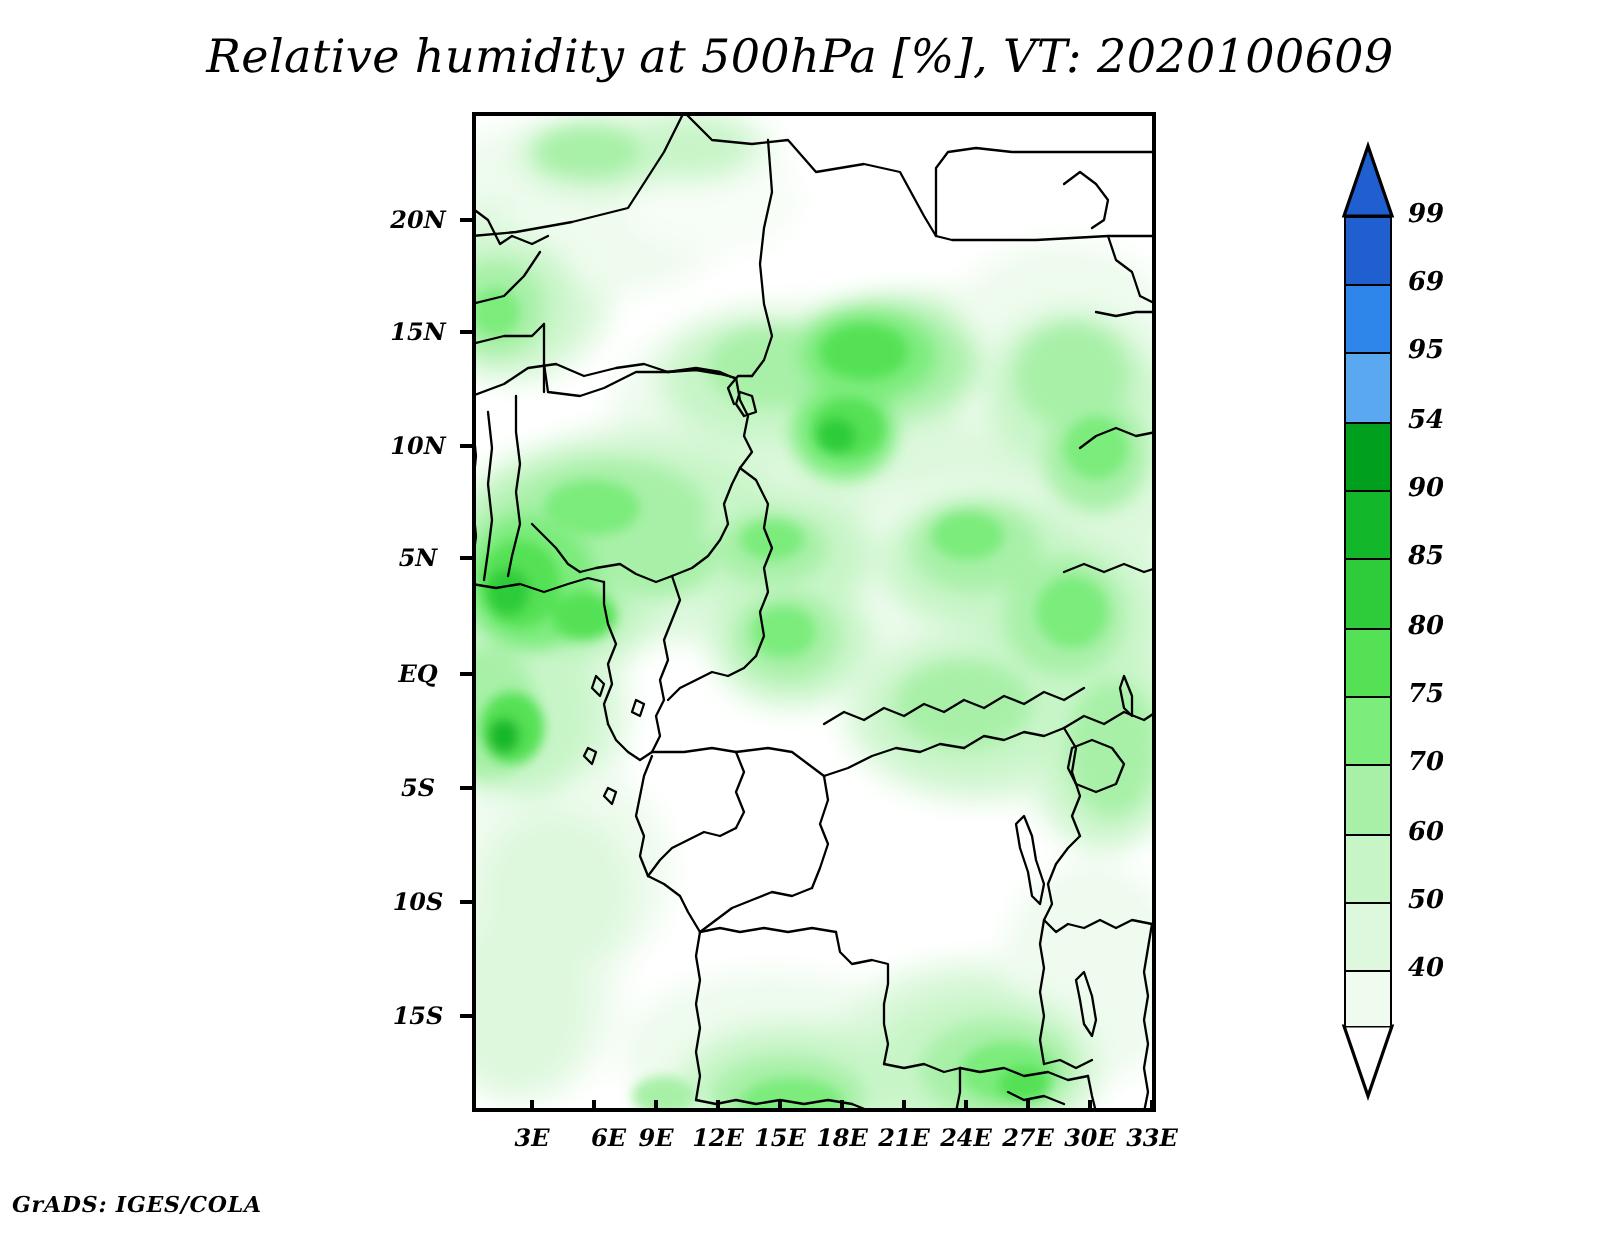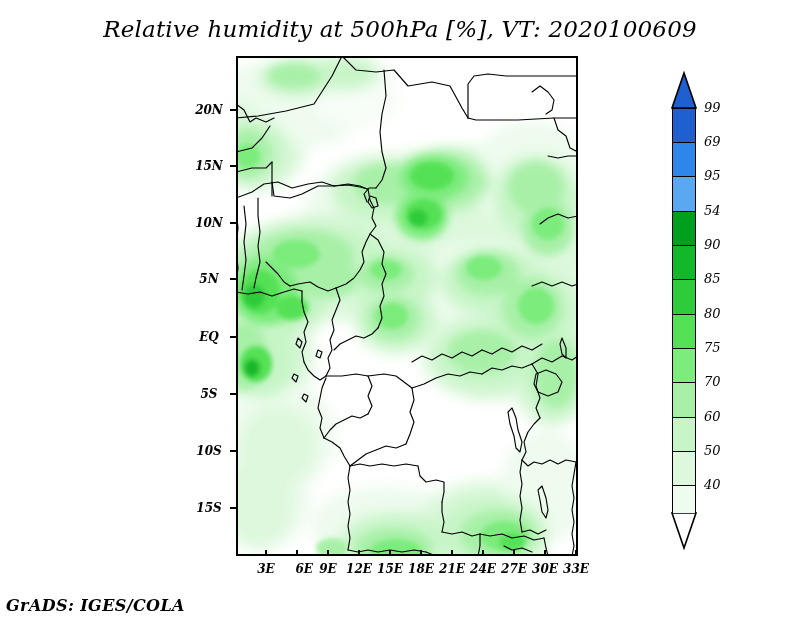--- a/index.html
+++ b/index.html
@@ -13,21 +13,21 @@
   .ttl{
     position:absolute;left:0;top:16px;width:800px;text-align:center;
     font-family:"DejaVu Serif",serif;
     font-style:italic;font-size:23px;color:#000;letter-spacing:.2px;
     white-space:nowrap;
   }
 
   .credit{
     position:absolute;left:6px;top:596px;
     font-family:"DejaVu Serif",serif;
-    font-style:italic;font-weight:bold;font-size:16px;color:#000;
+    font-style:italic;font-weight:bold;font-size:11px;color:#000;
     letter-spacing:.4px;
   }
 
   
   #mapwrap{position:absolute;left:236px;top:56px;width:342px;height:500px;}
   #mapframe{position:absolute;inset:0;border:2px solid #000;box-sizing:border-box;}
   #mapclip{position:absolute;left:0;top:0;width:342px;height:500px;overflow:hidden;}
   #mapsvg{position:absolute;left:0;top:0;}
 
   
@@ -42,21 +42,21 @@
   .tick{position:absolute;background:#000;}
 
   
   #cbwrap{position:absolute;left:658px;top:60px;width:120px;height:500px;}
   .cbseg{position:absolute;left:14px;width:24px;box-sizing:border-box;
          border-left:1.5px solid #000;border-right:1.5px solid #000;
          border-top:1.5px solid #000;}
   .cblab{
     position:absolute;left:46px;
     font-family:"DejaVu Serif",serif;
-    font-style:italic;font-weight:normal;font-size:13px;color:#000;
+    font-style:italic;font-weight:bold;font-size:13px;color:#000;
     white-space:nowrap;
   }
 </style>
 </head>
 <body>
 
 <div id="stage">
 
   <div class="ttl">Relative humidity at 500hPa [%], VT: 2020100609</div>
 

